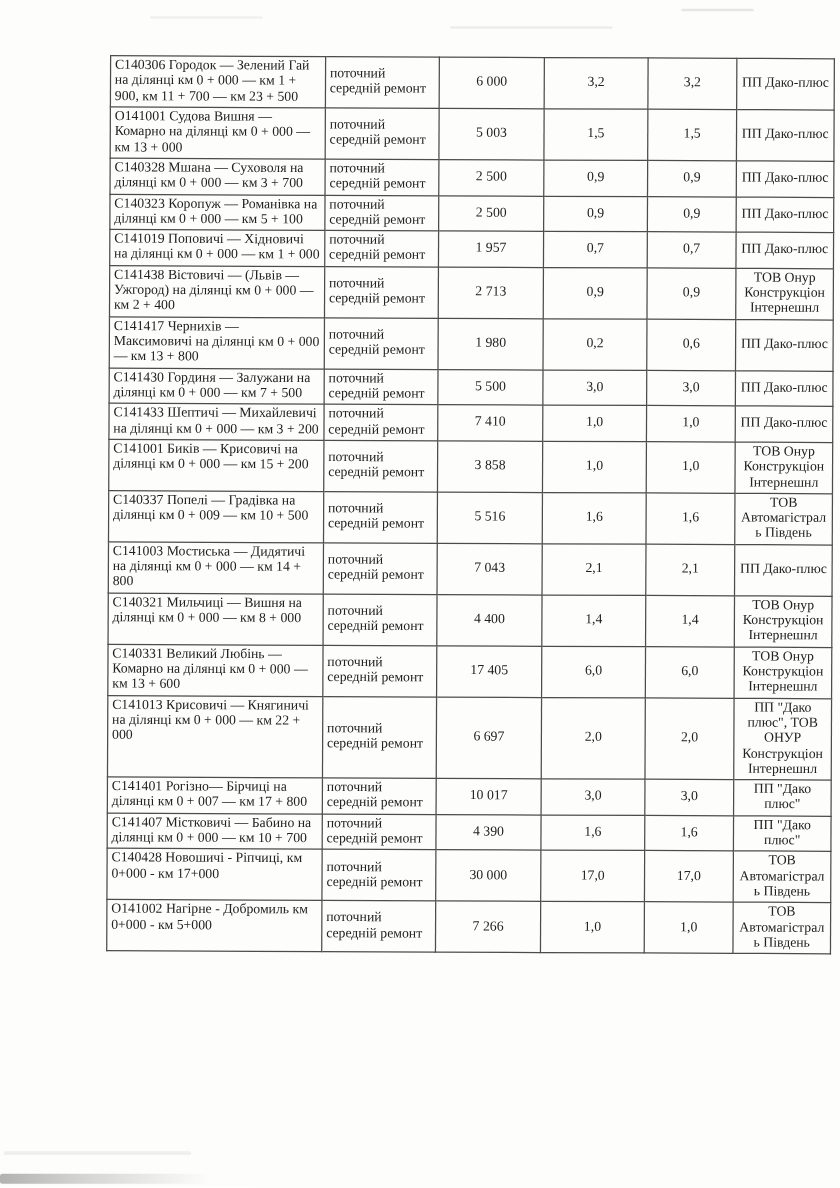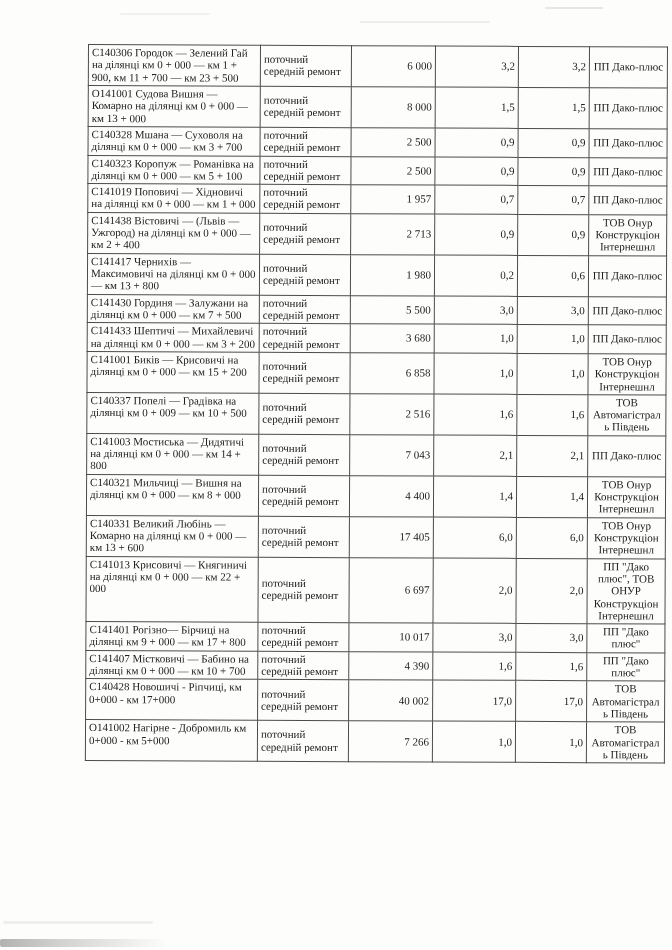--- a/index.html
+++ b/index.html
@@ -39,21 +39,21 @@
     text-align: left;
     vertical-align: top;
     padding-left: 5px;
     padding-right: 4px;
   }
   td.col-type {
     text-align: left;
     vertical-align: middle;
   }
   td.col-amount, td.col-num {
-    text-align: right;
+    text-align: center;
     vertical-align: middle;
   }
   td.col-contractor {
     text-align: center;
     vertical-align: middle;
     padding-left: 2px;
     padding-right: 2px;
     font-family: Liberation Serif, serif;
   }
   
@@ -107,21 +107,21 @@
           <td class="col-name">С140306 Городок — Зелений Гай на ділянці км 0 + 000 — км 1 + 900, км 11 + 700 — км 23 + 500</td>
           <td class="col-type">поточний середній ремонт</td>
           <td class="col-amount">6 000</td>
           <td class="col-num">3,2</td>
           <td class="col-num">3,2</td>
           <td class="col-contractor">ПП Дако-плюс</td>
         </tr>
         <tr>
           <td class="col-name">О141001 Судова Вишня — Комарно на ділянці км 0 + 000 — км 13 + 000</td>
           <td class="col-type">поточний середній ремонт</td>
-          <td class="col-amount">8 000</td>
+          <td class="col-amount">5 003</td>
           <td class="col-num">1,5</td>
           <td class="col-num">1,5</td>
           <td class="col-contractor">ПП Дако-плюс</td>
         </tr>
         <tr>
           <td class="col-name">С140328 Мшана — Суховоля на ділянці км 0 + 000 — км 3 + 700</td>
           <td class="col-type">поточний середній ремонт</td>
           <td class="col-amount">2 500</td>
           <td class="col-num">0,9</td>
           <td class="col-num">0,9</td>
@@ -163,37 +163,37 @@
           <td class="col-name">С141430 Гординя — Залужани на ділянці км 0 + 000 — км 7 + 500</td>
           <td class="col-type">поточний середній ремонт</td>
           <td class="col-amount">5 500</td>
           <td class="col-num">3,0</td>
           <td class="col-num">3,0</td>
           <td class="col-contractor">ПП Дако-плюс</td>
         </tr>
         <tr>
           <td class="col-name">С141433 Шептичі — Михайлевичі на ділянці км 0 + 000 — км 3 + 200</td>
           <td class="col-type">поточний середній ремонт</td>
-          <td class="col-amount">3 680</td>
+          <td class="col-amount">7 410</td>
           <td class="col-num">1,0</td>
           <td class="col-num">1,0</td>
           <td class="col-contractor">ПП Дако-плюс</td>
         </tr>
         <tr>
           <td class="col-name">С141001 Биків — Крисовичі на ділянці км 0 + 000 — км 15 + 200</td>
           <td class="col-type">поточний середній ремонт</td>
-          <td class="col-amount">6 858</td>
+          <td class="col-amount">3 858</td>
           <td class="col-num">1,0</td>
           <td class="col-num">1,0</td>
           <td class="col-contractor">ТОВ Онур Конструкціон Інтернешнл</td>
         </tr>
         <tr>
           <td class="col-name">С140337 Попелі — Градівка на ділянці км 0 + 009 — км 10 + 500</td>
           <td class="col-type">поточний середній ремонт</td>
-          <td class="col-amount">2 516</td>
+          <td class="col-amount">5 516</td>
           <td class="col-num">1,6</td>
           <td class="col-num">1,6</td>
           <td class="col-contractor">ТОВ Автомагістраль Південь</td>
         </tr>
         <tr>
           <td class="col-name">С141003 Мостиська — Дидятичі на ділянці км 0 + 000 — км 14 + 800</td>
           <td class="col-type">поточний середній ремонт</td>
           <td class="col-amount">7 043</td>
           <td class="col-num">2,1</td>
           <td class="col-num">2,1</td>
@@ -217,39 +217,39 @@
         </tr>
         <tr>
           <td class="col-name">С141013 Крисовичі — Княгиничі на ділянці км 0 + 000 — км 22 + 000</td>
           <td class="col-type">поточний середній ремонт</td>
           <td class="col-amount">6 697</td>
           <td class="col-num">2,0</td>
           <td class="col-num">2,0</td>
           <td class="col-contractor">ПП "Дако плюс", ТОВ ОНУР Конструкціон Інтернешнл</td>
         </tr>
         <tr>
-          <td class="col-name">С141401 Рогізно— Бірчиці на ділянці км 9 + 000 — км 17 + 800</td>
+          <td class="col-name">С141401 Рогізно— Бірчиці на ділянці км 0 + 007 — км 17 + 800</td>
           <td class="col-type">поточний середній ремонт</td>
           <td class="col-amount">10 017</td>
           <td class="col-num">3,0</td>
           <td class="col-num">3,0</td>
           <td class="col-contractor">ПП "Дако плюс"</td>
         </tr>
         <tr>
           <td class="col-name">С141407 Містковичі — Бабино на ділянці км 0 + 000 — км 10 + 700</td>
           <td class="col-type">поточний середній ремонт</td>
           <td class="col-amount">4 390</td>
           <td class="col-num">1,6</td>
           <td class="col-num">1,6</td>
           <td class="col-contractor">ПП "Дако плюс"</td>
         </tr>
         <tr>
           <td class="col-name">С140428 Новошичі - Ріпчиці, км 0+000 - км 17+000</td>
           <td class="col-type">поточний середній ремонт</td>
-          <td class="col-amount">40 002</td>
+          <td class="col-amount">30 000</td>
           <td class="col-num">17,0</td>
           <td class="col-num">17,0</td>
           <td class="col-contractor">ТОВ Автомагістраль Південь</td>
         </tr>
         <tr>
           <td class="col-name">О141002 Нагірне - Добромиль км 0+000 - км 5+000</td>
           <td class="col-type">поточний середній ремонт</td>
           <td class="col-amount">7 266</td>
           <td class="col-num">1,0</td>
           <td class="col-num">1,0</td>

